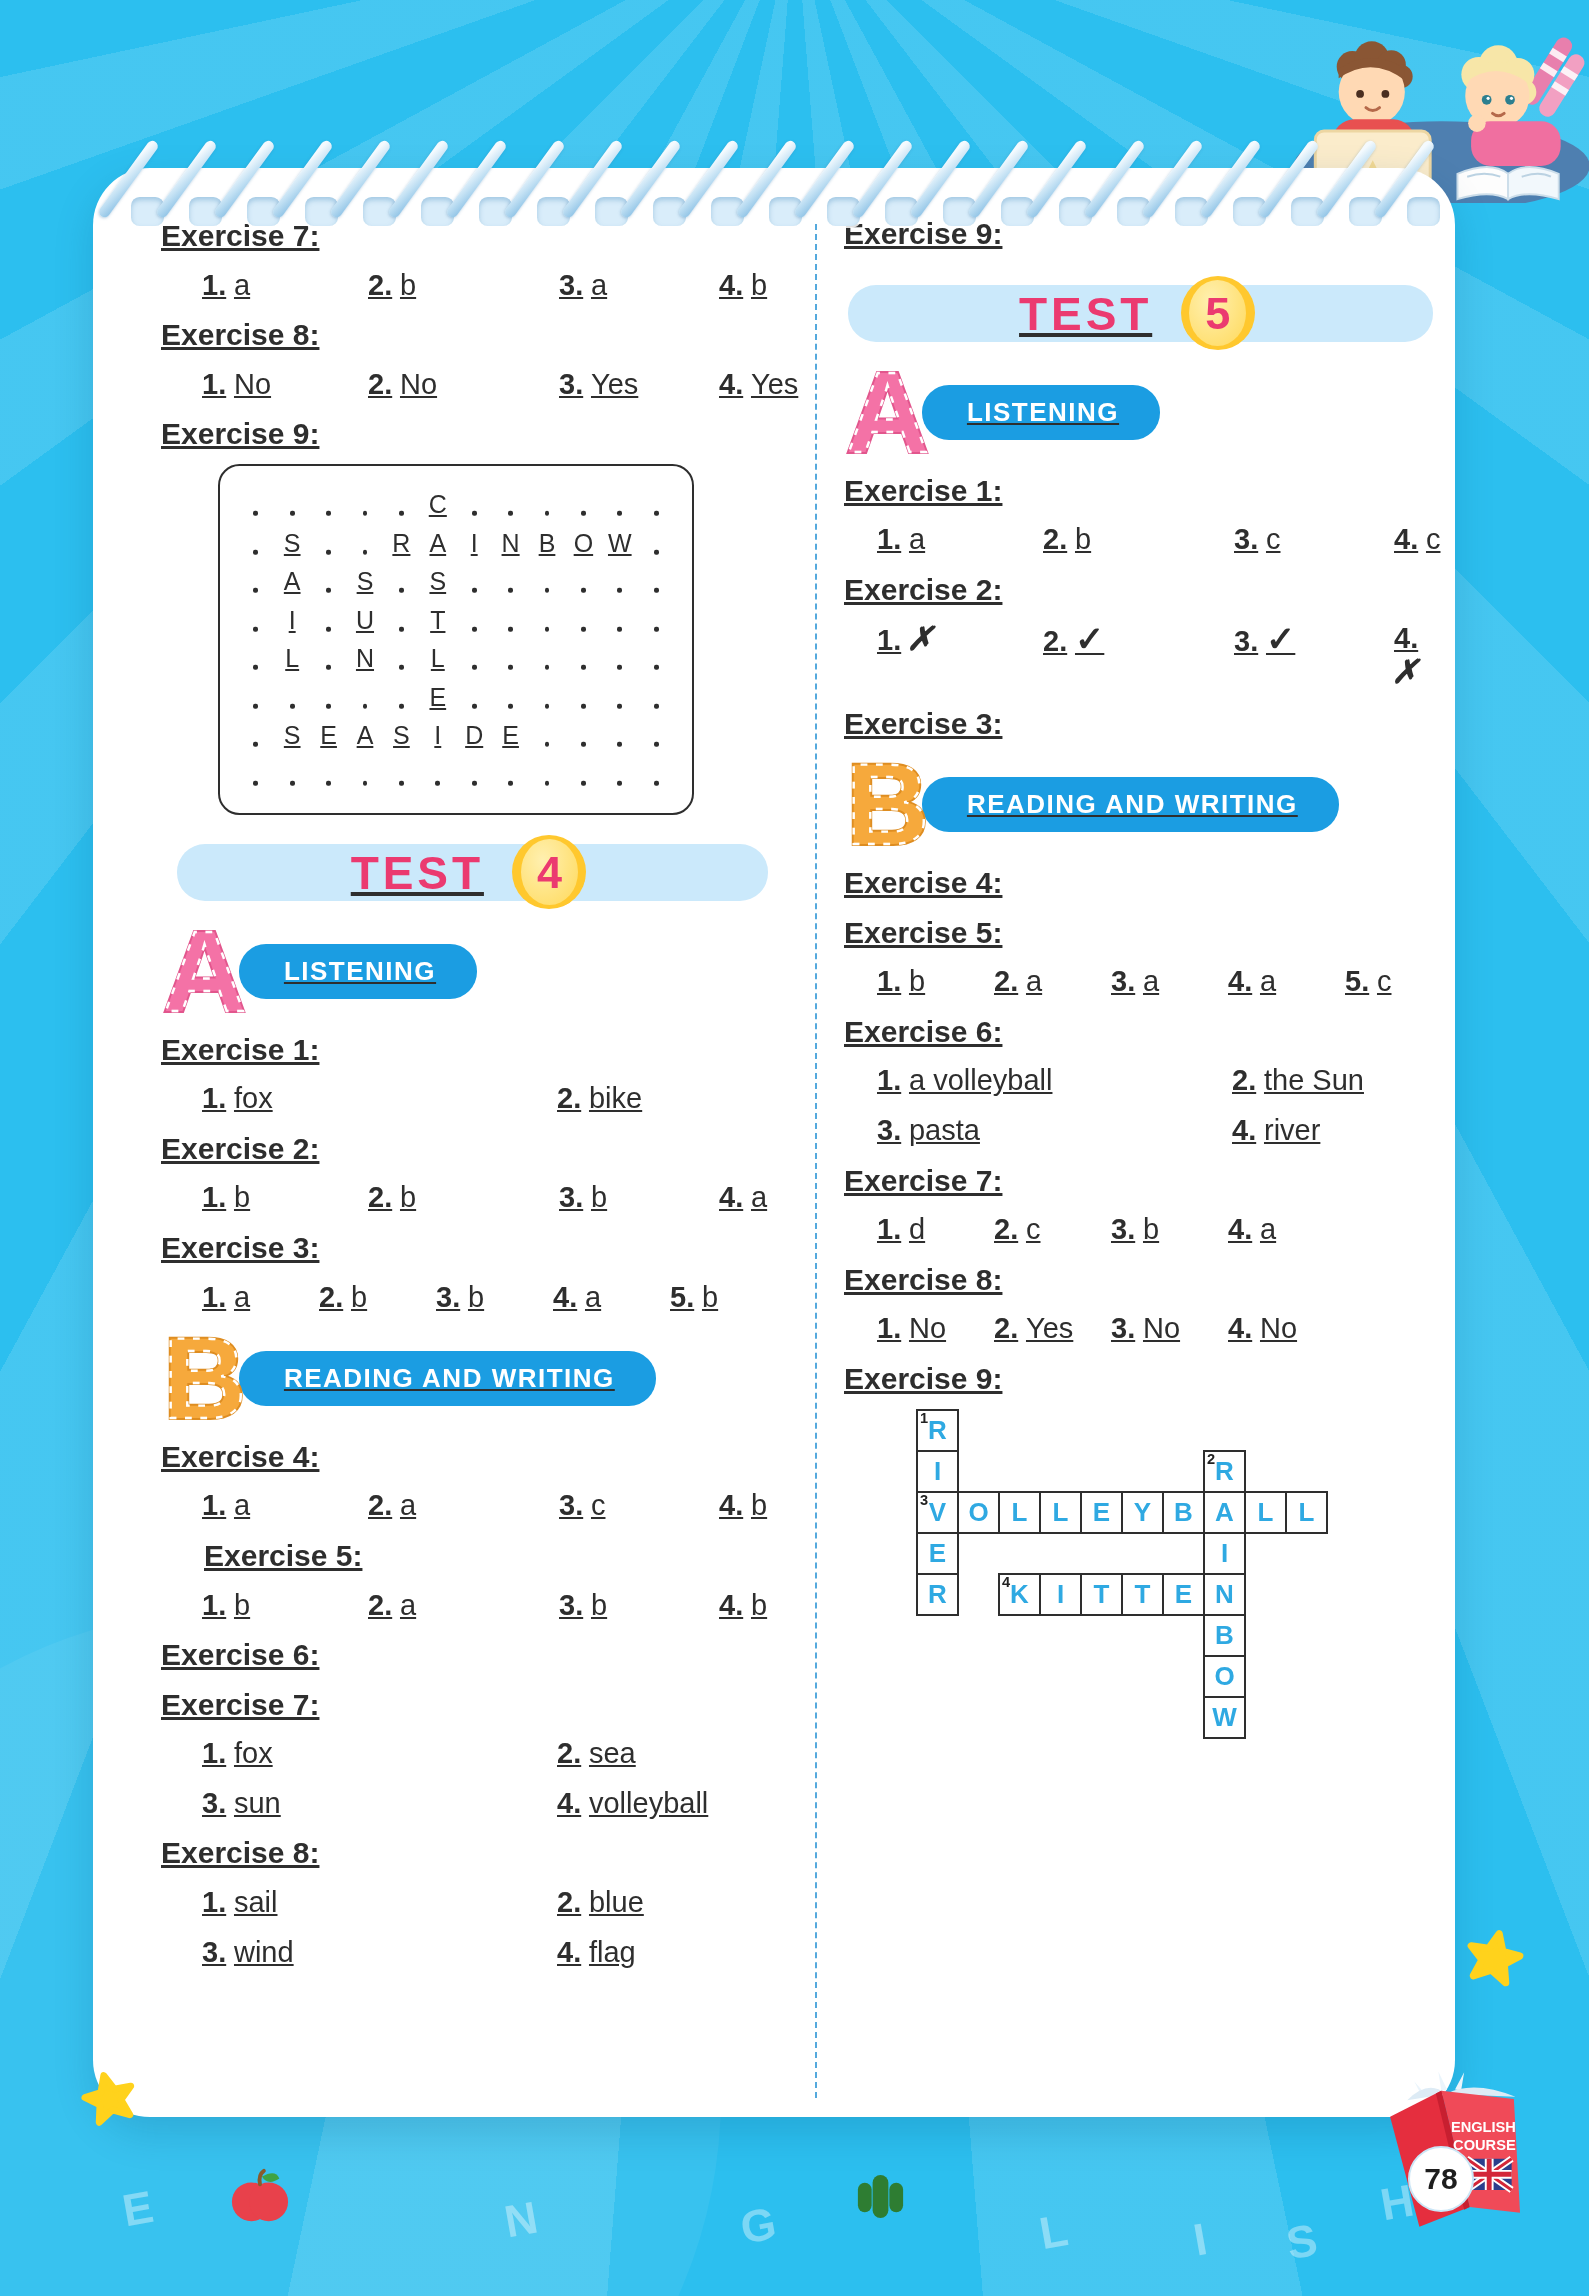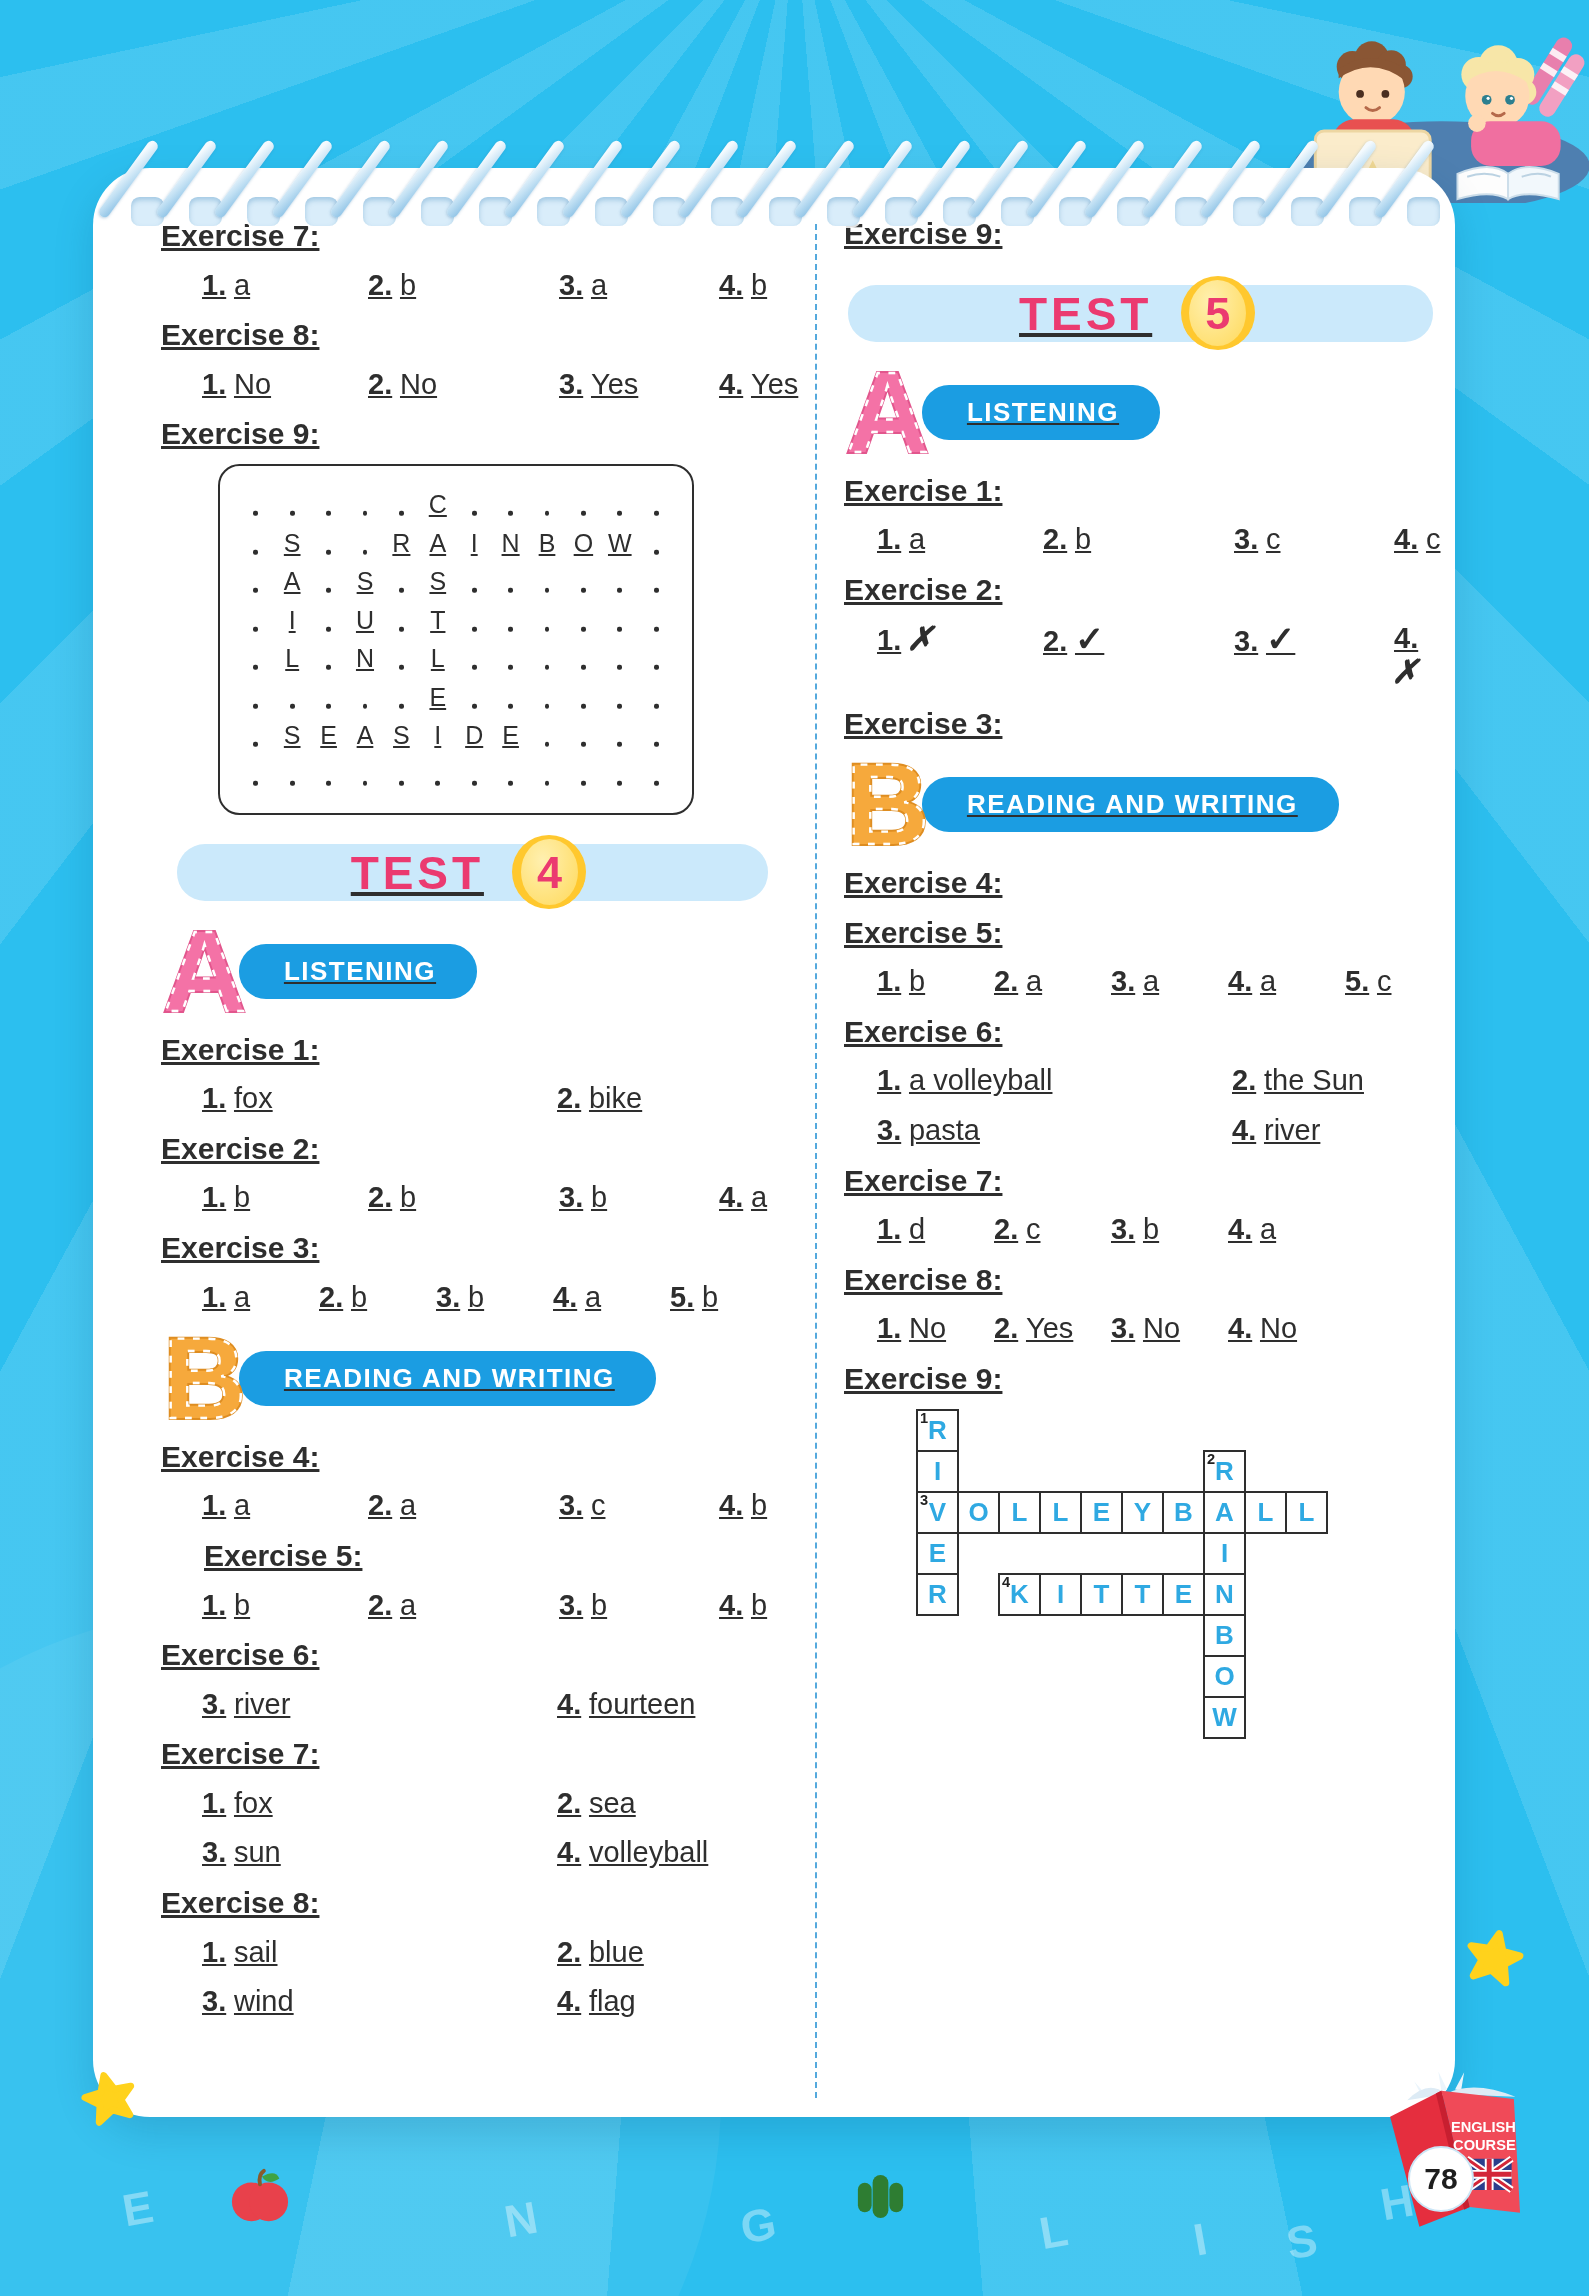--- a/index.html
+++ b/index.html
@@ -541,24 +541,20 @@
 
   <div class="ex-title indent">Exercise 5:</div>
   <div class="ans-row cols-a">
       <span class="ans-item"><b>1.</b>b</span>
       <span class="ans-item"><b>2.</b>a</span>
       <span class="ans-item"><b>3.</b>b</span>
       <span class="ans-item"><b>4.</b>b</span>
     </div>
 
   <div class="ex-title">Exercise 6:</div>
-  <div class="ans-row cols-b">
-      <span class="ans-item"><b>3.</b>river</span>
-      <span class="ans-item"><b>4.</b>fourteen</span>
-    </div>
 
   <div class="ex-title">Exercise 7:</div>
   <div class="ans-row cols-b">
       <span class="ans-item"><b>1.</b>fox</span>
       <span class="ans-item"><b>2.</b>sea</span>
     </div>
   <div class="ans-row cols-b">
       <span class="ans-item"><b>3.</b>sun</span>
       <span class="ans-item"><b>4.</b>volleyball</span>
     </div>

